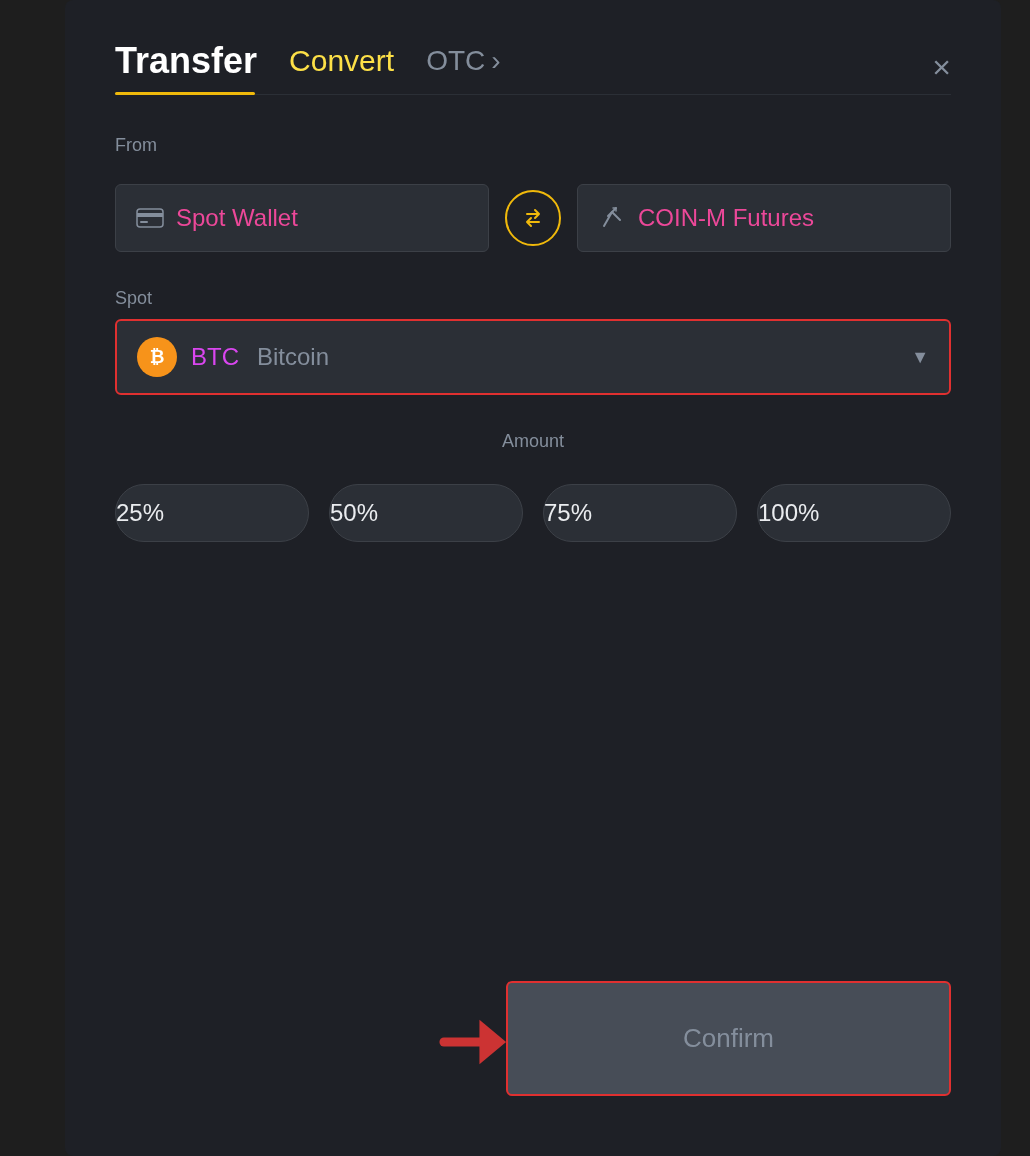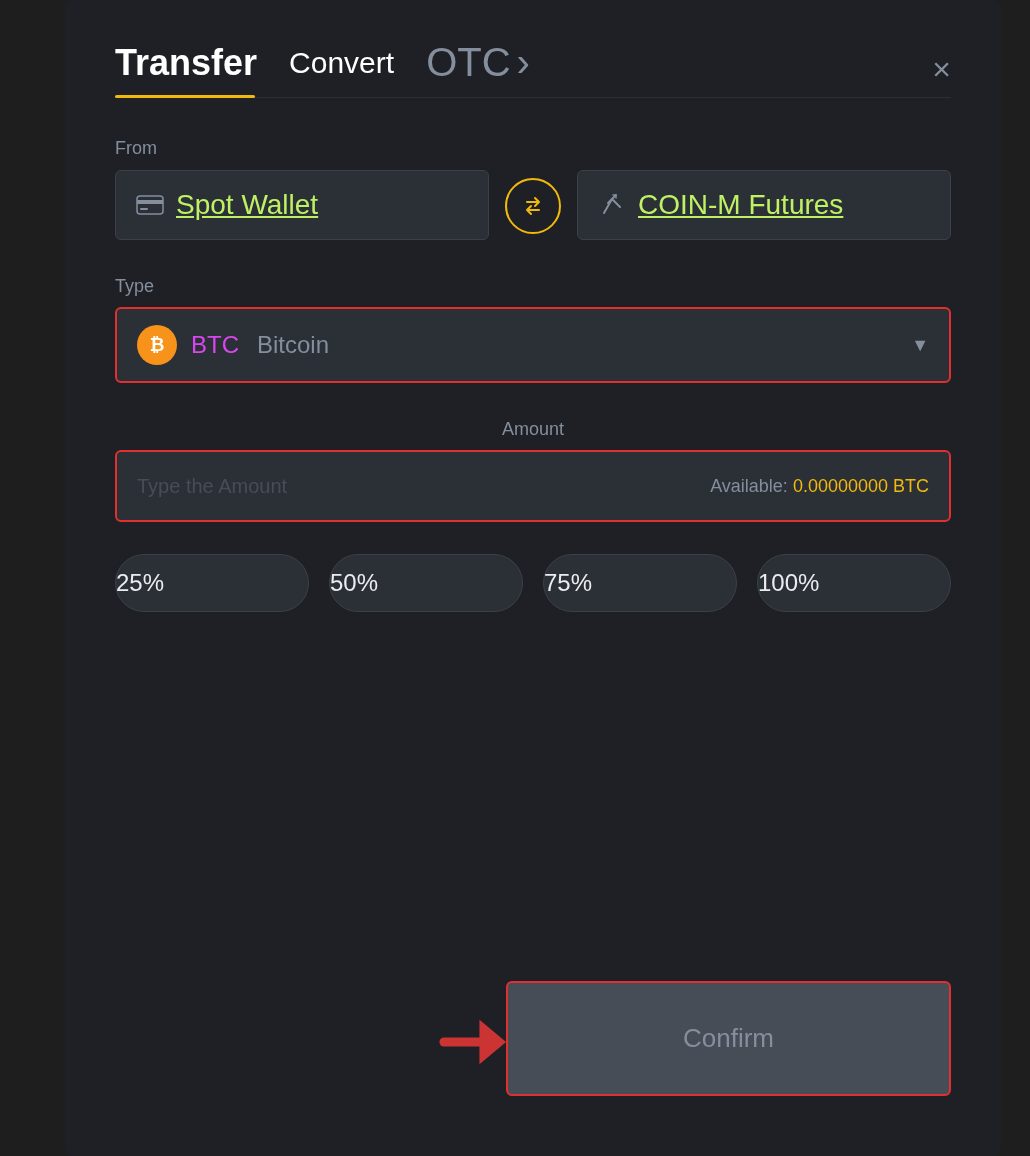--- a/index.html
+++ b/index.html
@@ -37,27 +37,27 @@
       font-size: 36px;
       font-weight: 700;
       color: #ffffff;
       cursor: pointer;
       padding-bottom: 12px;
     }
 
     .tab-convert {
       font-size: 30px;
       font-weight: 400;
-      color: #ffffff;
+      color: #fde047;
       cursor: pointer;
       padding-bottom: 12px;
     }
 
     .tab-otc {
-      font-size: 40px;
+      font-size: 28px;
       font-weight: 400;
       color: #848e9c;
       cursor: pointer;
       padding-bottom: 12px;
       display: flex;
       gap: 6px;
     }
 
     .close-btn {
       margin-left: auto;
@@ -91,21 +91,21 @@
       display: flex;
       align-items: flex-end;
       gap: 16px;
       margin-bottom: 36px;
     }
 
     .from-section, .to-section {
       flex: 1;
       display: flex;
       flex-direction: column;
-      gap: 11px;
+      gap: 28px;
     }
 
     .field-label {
       font-size: 18px;
       color: #848e9c;
       font-weight: 400;
     }
 
     .wallet-select {
       background: #2b2f36;
@@ -133,24 +133,23 @@
     }
 
     .futures-icon {
       width: 28px;
       height: 24px;
       display: flex;
       align-items: center;
     }
 
     .wallet-text {
-      font-size: 28px;
-      color: #bef264;
+      font-size: 24px;
+      color: #ec4899;
       font-weight: 500;
-      text-decoration: underline;
     }
 
     .swap-btn {
       width: 56px;
       height: 56px;
       border-radius: 50%;
       border: 2px solid #f0b90b;
       background: transparent;
       display: flex;
       align-items: center;
@@ -356,38 +355,31 @@
             <path d="M10 12 L18 4" stroke="#848e9c" stroke-width="2" stroke-linecap="round"></path>
             <path d="M15 4 L18 4 L18 7" stroke="#848e9c" stroke-width="1.5" stroke-linecap="round" stroke-linejoin="round"></path>
           </svg>
         </span>
         <span class="wallet-text">COIN-M Futures</span>
       </div>
     </div>
   </div>
 
   <div class="coin-section">
-    <span class="field-label">Type</span>
+    <span class="field-label">Spot</span>
     <div class="coin-dropdown">
       <div class="btc-icon">₿</div>
       <span class="coin-name">BTC</span>
       <span class="coin-full-name">Bitcoin</span>
       <span class="chevron-down">▼</span>
     </div>
   </div>
 
   <div class="amount-section">
     <span class="field-label">Amount</span>
-    <div class="amount-input-box">
-      <span class="amount-placeholder">Type the Amount</span>
-      <span class="available-text">
-        <span>Available:</span>
-        <span class="available-amount">0.00000000 BTC</span>
-      </span>
-    </div>
   </div>
 
   <div class="percent-row">
     <button class="percent-btn">25%</button>
     <button class="percent-btn">50%</button>
     <button class="percent-btn">75%</button>
     <button class="percent-btn">100%</button>
   </div>
 
   <div class="confirm-area">

